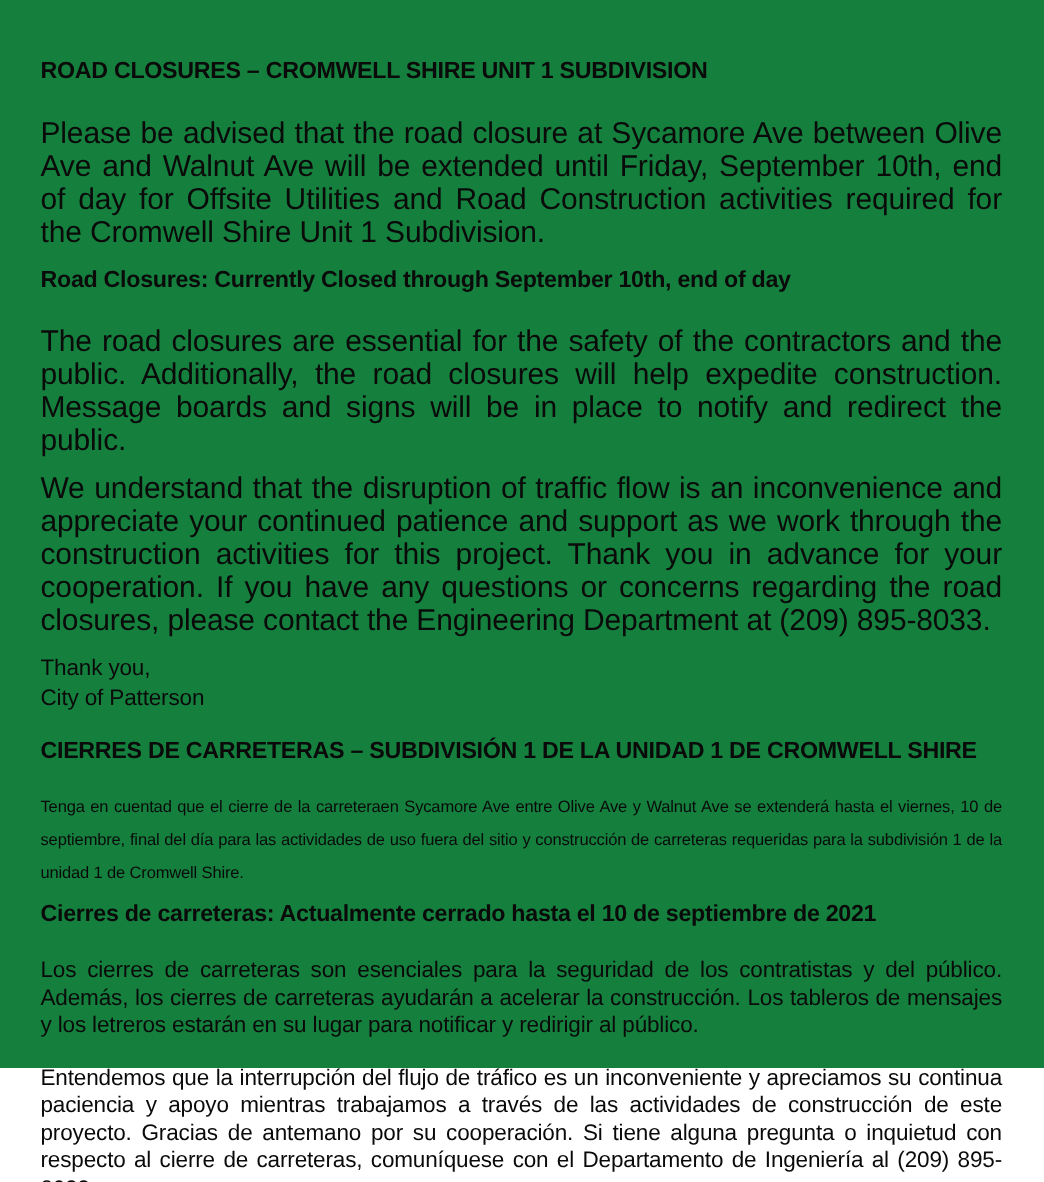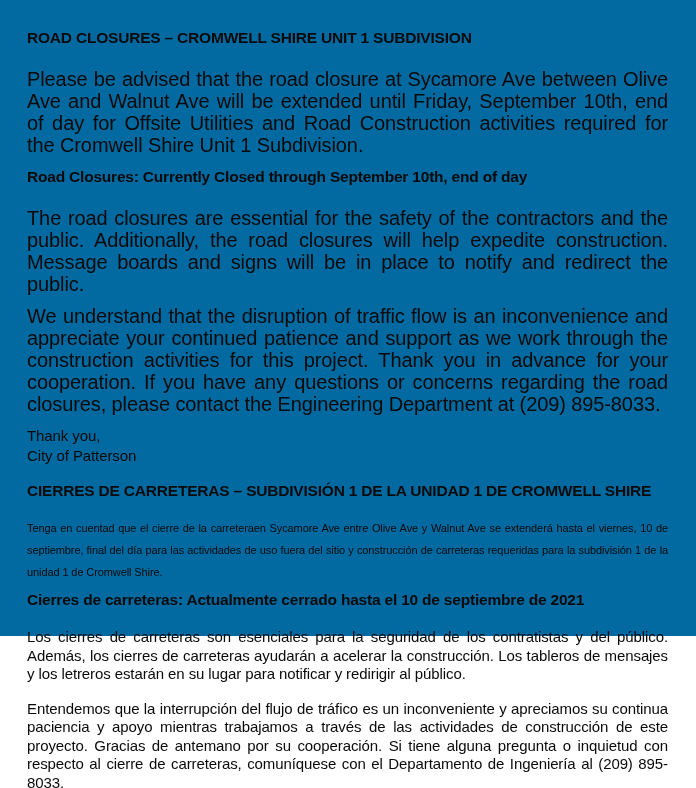--- a/index.html
+++ b/index.html
@@ -10,23 +10,23 @@
   body {
     width: 696px;
     height: 788px;
     overflow: hidden;
     font-family: "Liberation Sans", "DejaVu Sans", sans-serif;
     color: #0a0a0a;
   }
   .page {
     box-sizing: border-box;
     width: 696px;
-    height: 636px;
-    padding: 28px 28px 0 27px;
-    background: #0369a1;
+    height: 712px;
+    padding: 38px 28px 0 27px;
+    background: #15803d;
   }
   .doc-title {
     font-size: 15.5px;
     font-weight: bold;
     line-height: 19px;
     letter-spacing: -0.2px;
     margin: 0 0 21px 0;
   }
   .doc-heading {
     font-size: 15.5px;

